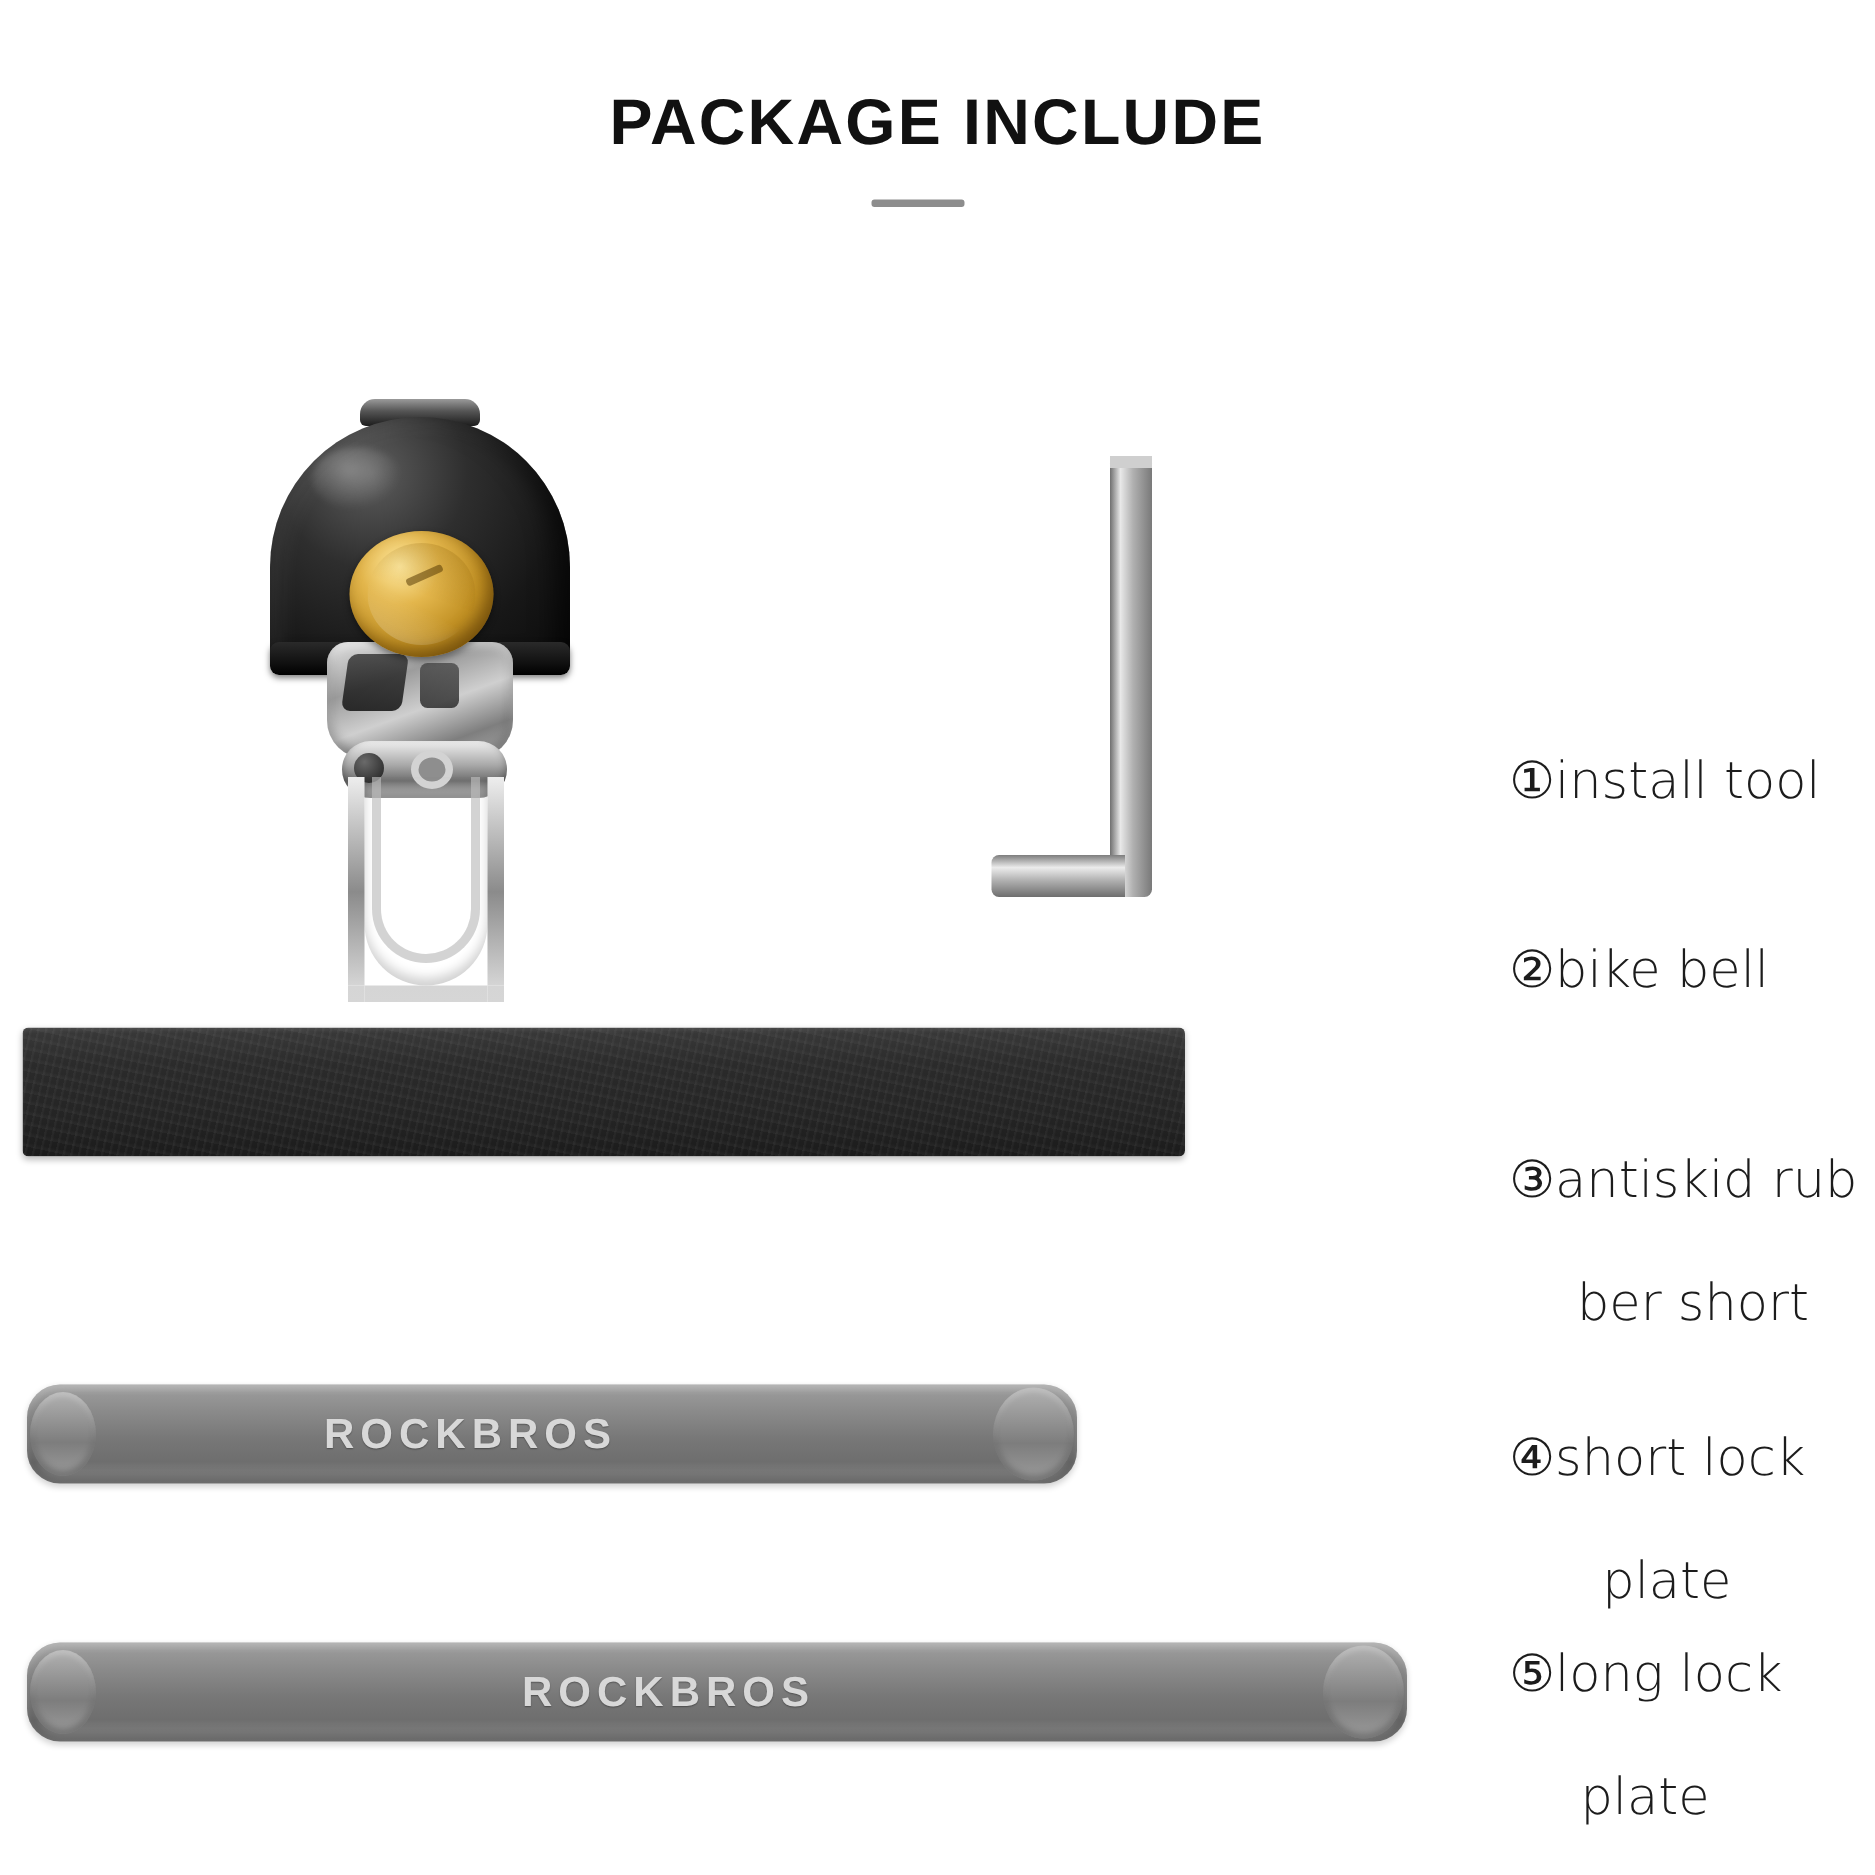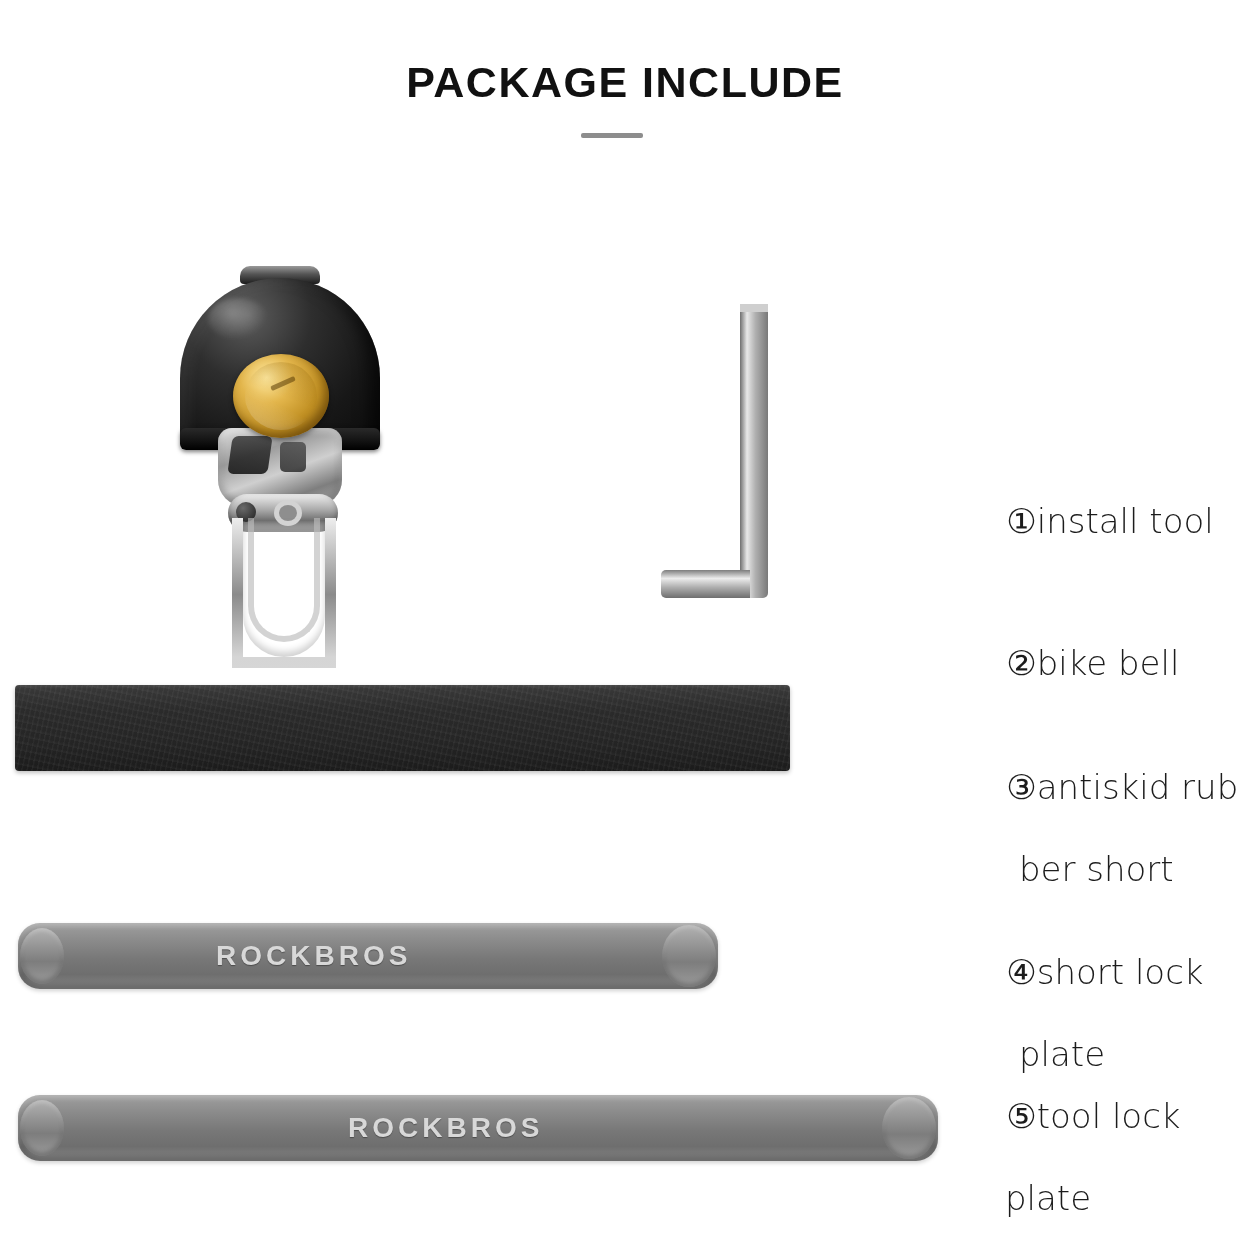--- a/index.html
+++ b/index.html
@@ -45,23 +45,24 @@
     top: 430px;
     width: 290px;
   }
   .legend-item {
     font-size: 34px;
     line-height: 41px;
     color: #1c1c1c;
     font-family: "DejaVu Sans", sans-serif;
     font-weight: 300;
     white-space: pre-wrap;
+    text-align: center;
   }
   .li-1 { position: absolute; top: 30px;  left: 0; }
-  .li-2 { position: absolute; top: 172px; left: 0; }
+  .li-2 { position: absolute; top: 156px; left: 0; }
   .li-3 { position: absolute; top: 296px; left: 0; }
   .li-4 { position: absolute; top: 481px; left: 0; text-indent: 0; }
   .li-5 { position: absolute; top: 625px; left: 0; }
   .indent2 { display: block; padding-left: 42px; }
   .indent3 { display: block; padding-left: 56px; }
 
   
   .bell-wrap {
     position: absolute;
     left: 170px;
@@ -379,17 +380,17 @@
     <span>③</span><span>antiskid rub</span>
     <span class="indent3">ber short</span>
   </div>
 
   <div class="legend-item li-4">
     <span>④</span><span>short lock</span>
     <span class="indent3">plate</span>
   </div>
 
   <div class="legend-item li-5">
-    <span>⑤</span><span>tool lock</span>
+    <span>⑤</span><span>long lock</span>
     <span class="indent2">plate</span>
   </div>
 
 </div>
 
 </body></html>

